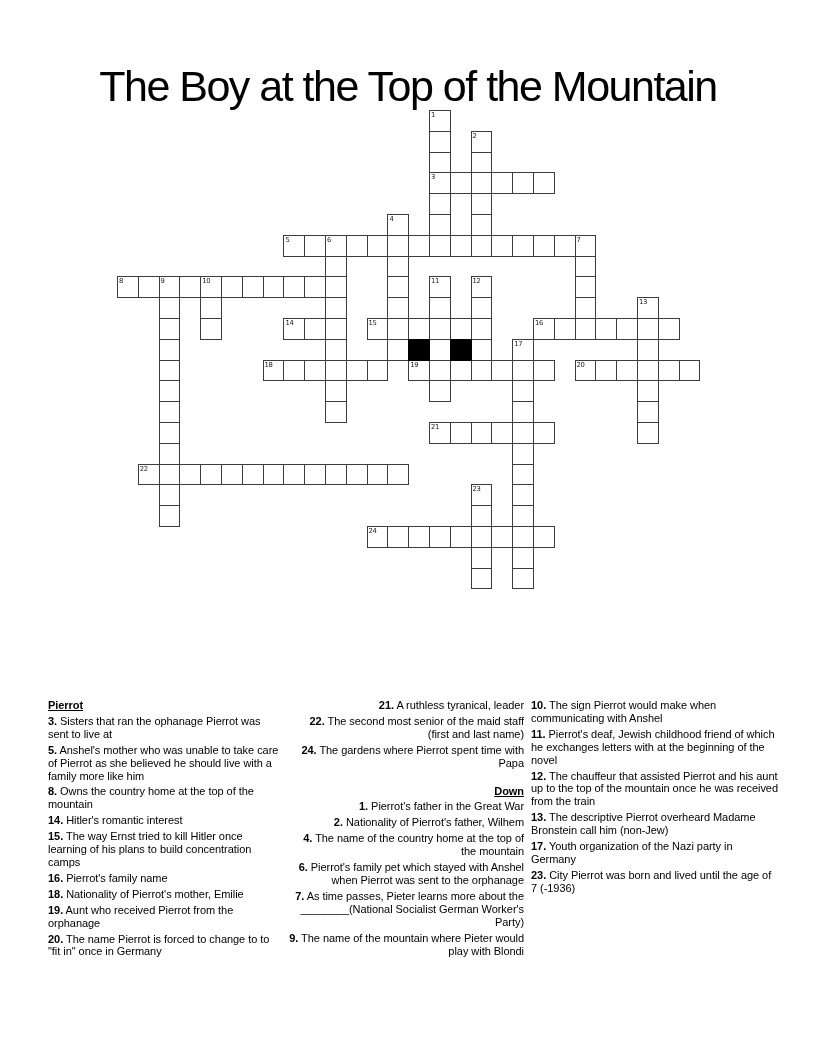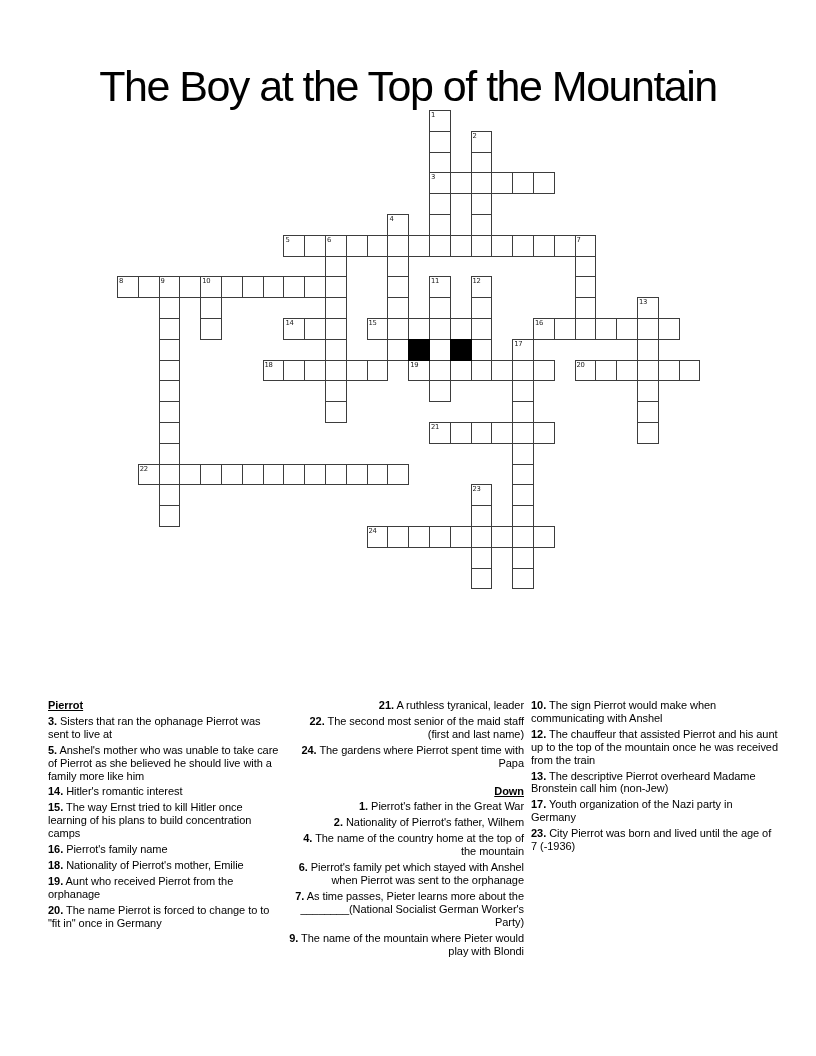--- a/index.html
+++ b/index.html
@@ -229,20 +229,21 @@
       <div class="cell" style="left: 353.6px; top: 436.8px; width: 21.8px; height: 21.8px;"></div>
       <div class="cell" style="left: 353.6px; top: 457.6px; width: 21.8px; height: 21.8px;"></div>
       <div class="cell black" style="left: 291.2px; top: 228.8px; width: 21.8px; height: 21.8px;"></div>
       <div class="cell black" style="left: 332.8px; top: 228.8px; width: 21.8px; height: 21.8px;"></div>
     </div>
   <div class="clues" id="clues">
       <div class="cluecol" style="left: 48px; width: 236px;">
         <p class="cluehdr">Pierrot</p>
         <p><span class="cnum">3.</span> Sisters that ran the ophanage Pierrot was sent to live at</p>
         <p><span class="cnum">5.</span> Anshel's mother who was unable to take care of Pierrot as she believed he should live with a family more like him</p>
+        <p><span class="cnum">8.</span> Owns the country home at the top of the mountain</p>
         <p><span class="cnum">14.</span> Hitler's romantic interest</p>
         <p><span class="cnum">15.</span> The way Ernst tried to kill Hitler once learning of his plans to build concentration camps</p>
         <p><span class="cnum">16.</span> Pierrot's family name</p>
         <p><span class="cnum">18.</span> Nationality of Pierrot's mother, Emilie</p>
         <p><span class="cnum">19.</span> Aunt who received Pierrot from the orphanage</p>
         <p><span class="cnum">20.</span> The name Pierrot is forced to change to to "fit in" once in Germany</p>
       </div>
       <div class="cluecol" style="left: 286px; width: 238px; text-align: right;">
         <p><span class="cnum">21.</span> A ruthless tyranical, leader</p>
         <p><span class="cnum">22.</span> The second most senior of the maid staff (first and last name)</p>
@@ -250,19 +251,20 @@
         <p class="cluehdr down-hdr">Down</p>
         <p><span class="cnum">1.</span> Pierrot's father in the Great War</p>
         <p><span class="cnum">2.</span> Nationality of Pierrot's father, Wilhem</p>
         <p><span class="cnum">4.</span> The name of the country home at the top of the mountain</p>
         <p><span class="cnum">6.</span> Pierrot's family pet which stayed with Anshel when Pierrot was sent to the orphanage</p>
         <p><span class="cnum">7.</span> As time passes, Pieter learns more about the ________(National Socialist German Worker's Party)</p>
         <p><span class="cnum">9.</span> The name of the mountain where Pieter would play with Blondi</p>
       </div>
       <div class="cluecol" style="left: 531px; width: 248px;">
         <p><span class="cnum">10.</span> The sign Pierrot would make when communicating with Anshel</p>
+        <p><span class="cnum">11.</span> Pierrot's deaf, Jewish childhood friend of which he exchanges letters with at the beginning of the novel</p>
         <p><span class="cnum">12.</span> The chauffeur that assisted Pierrot and his aunt up to the top of the mountain once he was received from the train</p>
         <p><span class="cnum">13.</span> The descriptive Pierrot overheard Madame Bronstein call him (non-Jew)</p>
         <p><span class="cnum">17.</span> Youth organization of the Nazi party in Germany</p>
         <p><span class="cnum">23.</span> City Pierrot was born and lived until the age of 7 (-1936)</p>
       </div>
     </div>
 </div>
 
 </body></html>

